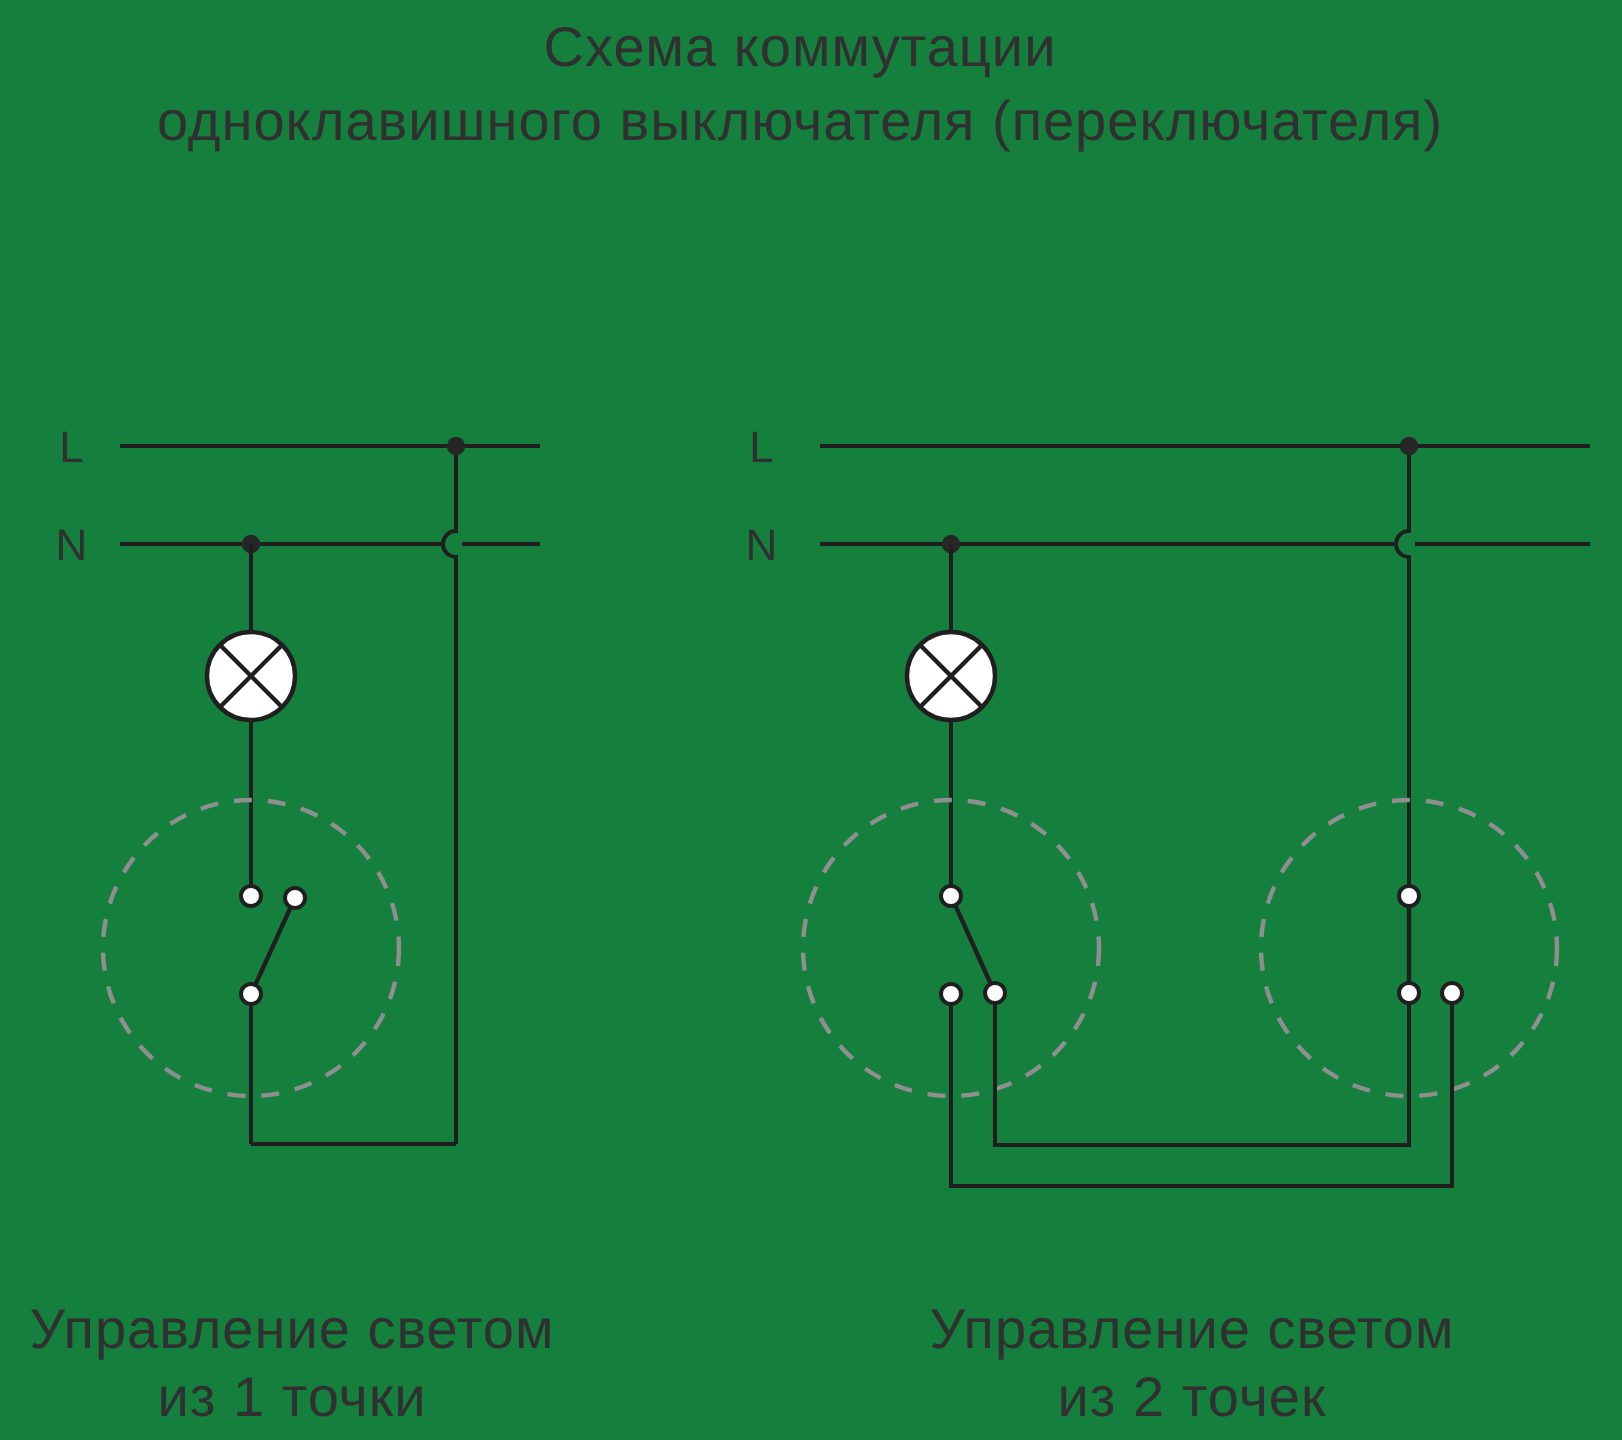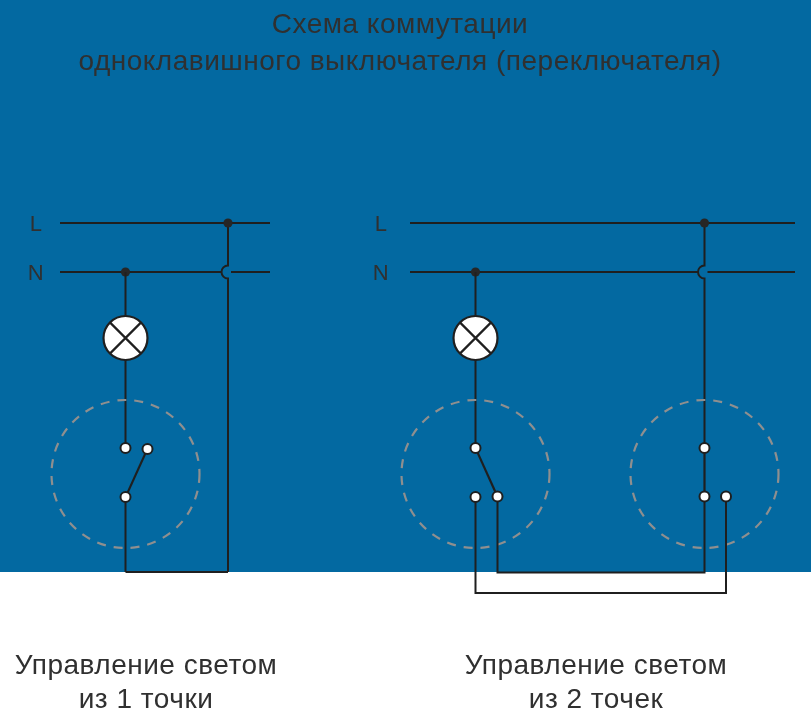--- a/index.html
+++ b/index.html
@@ -7,22 +7,22 @@
     padding: 0;
     background: #ffffff;
     width: 811px;
     height: 720px;
     overflow: hidden;
     font-family: "Liberation Sans", "DejaVu Sans", sans-serif;
   }
   .stage {
     position: relative;
     width: 811px;
-    height: 572px;
-    background: #0369a1;
+    height: 720px;
+    background: #15803d;
   }
   svg { display: block; }
 
   
   .wire   { fill: none; stroke: #1f1f1f; stroke-width: 2; }
   .dot    { fill: #262626; stroke: none; }
   .lamp   { fill: #ffffff; stroke: #1f1f1f; stroke-width: 2.2; }
   .term   { fill: #ffffff; stroke: #1f1f1f; stroke-width: 2; }
   .lever  { fill: none; stroke: #1f1f1f; stroke-width: 2.2; }
   .dashed { fill: none; stroke: #8f8f8f; stroke-width: 2.2; stroke-dasharray: 9 8; }

